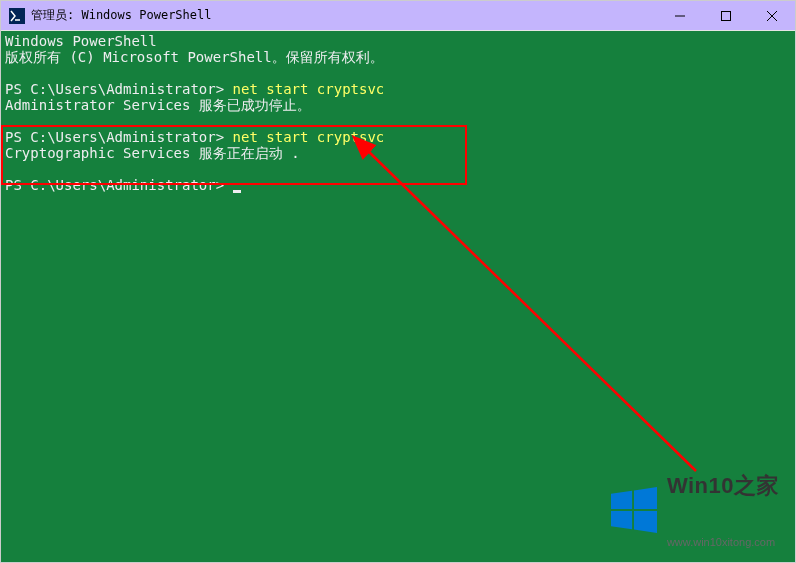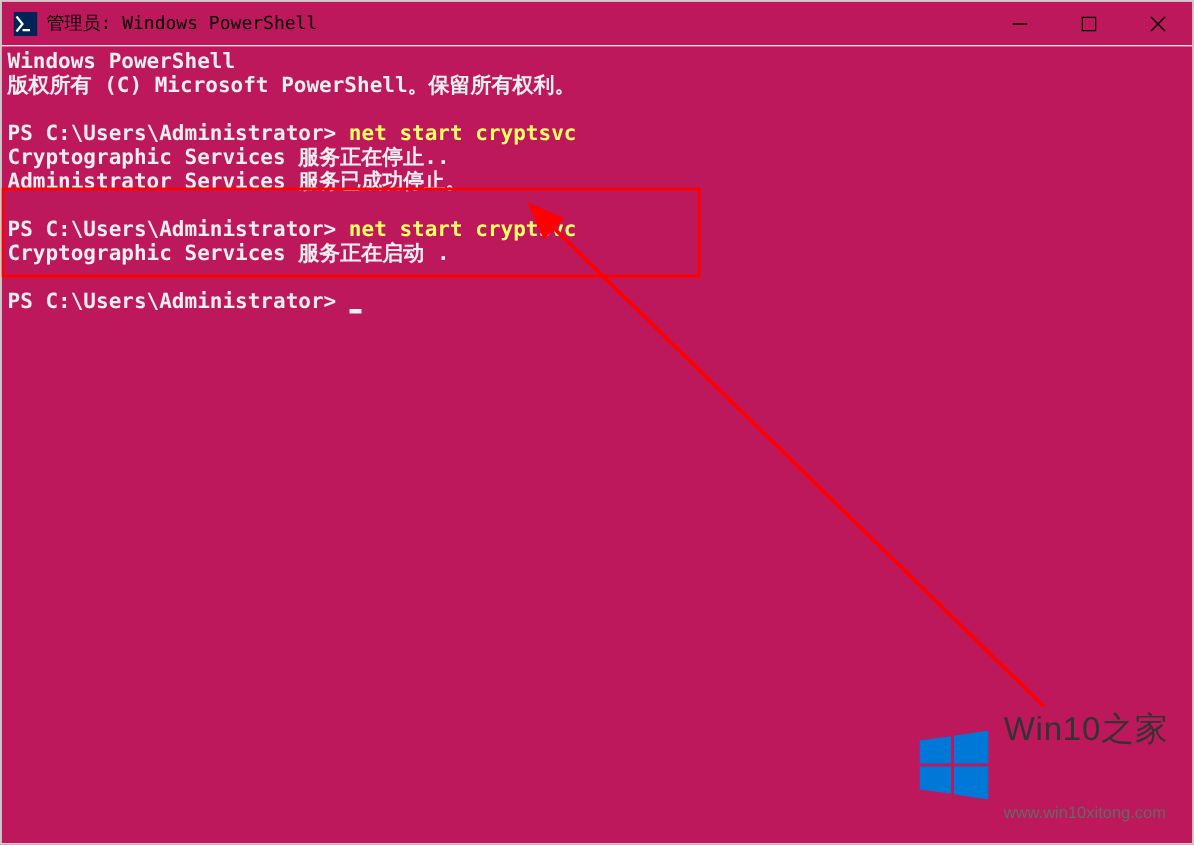--- a/index.html
+++ b/index.html
@@ -7,21 +7,21 @@
       width: 796px;
       height: 563px;
       background: white;
       font-family: "Microsoft YaHei", "SimSun", Consolas, monospace;
       position: relative;
       overflow: hidden;
       border: 1px solid #ccc;
     }
     .titlebar {
       height: 30px;
-      background: #be185d;
+      background: #c4b5fd;
       display: flex;
       align-items: center;
       padding-left: 8px;
       border-bottom: 1px solid #e5e5e5;
     }
     .titlebar-icon {
       width: 16px;
       height: 16px;
       margin-right: 6px;
     }
@@ -37,29 +37,28 @@
       width: 46px;
       height: 30px;
       display: flex;
       align-items: center;
       justify-content: center;
       font-size: 10px;
       color: #000;
       font-family: "Segoe MDL2 Assets", sans-serif;
     }
     .terminal {
-      background: #be185d;
+      background: #15803d;
       height: 533px;
       padding: 2px 4px;
       font-family: "NSimSun", "SimSun", Consolas, monospace;
       font-size: 14px;
       line-height: 16px;
       color: #eeedf0;
       position: relative;
-      font-weight: bold;
     }
     .line { white-space: pre; }
     .prompt-white { color: #eeedf0; }
     .cmd-yellow { color: #ffff66; }
     .blank { height: 16px; }
     .highlight-box {
       position: absolute;
       border: 2px solid #ff0000;
       left: 0px;
       top: 94px;
@@ -94,21 +93,21 @@
     .win-logo {
       width: 46px;
       height: 46px;
     }
     .wm-text {
       display: flex;
       flex-direction: column;
     }
     .wm-title {
       font-size: 22px;
-      font-weight: normal;
+      font-weight: bold;
       color: #333;
       font-family: "Microsoft YaHei", sans-serif;
       letter-spacing: 0.5px;
     }
     .wm-url {
       font-size: 11px;
       color: #666;
       font-family: Arial, sans-serif;
       margin-top: 35px;
     }
@@ -140,21 +139,20 @@
         </svg>
     </div>
   </div>
 </div>
 
 <div class="terminal">
   <div class="line">Windows PowerShell</div>
   <div class="line">版权所有 (C) Microsoft PowerShell。保留所有权利。</div>
   <div class="blank"></div>
   <div class="line"><span class="prompt-white">PS C:\Users\Administrator&gt; </span><span class="cmd-yellow">net start cryptsvc</span></div>
-  <div class="line">Cryptographic Services 服务正在停止..</div>
   <div class="line">Administrator Services 服务已成功停止。</div>
   <div class="blank"></div>
   <div class="line"><span class="prompt-white">PS C:\Users\Administrator&gt; </span><span class="cmd-yellow">net start cryptsvc</span></div>
   <div class="line">Cryptographic Services 服务正在启动 .</div>
   <div class="blank"></div>
   <div class="line"><span class="prompt-white">PS C:\Users\Administrator&gt; </span><span class="cursor"></span></div>
 
   <div class="highlight-box"></div>
 </div>
 

